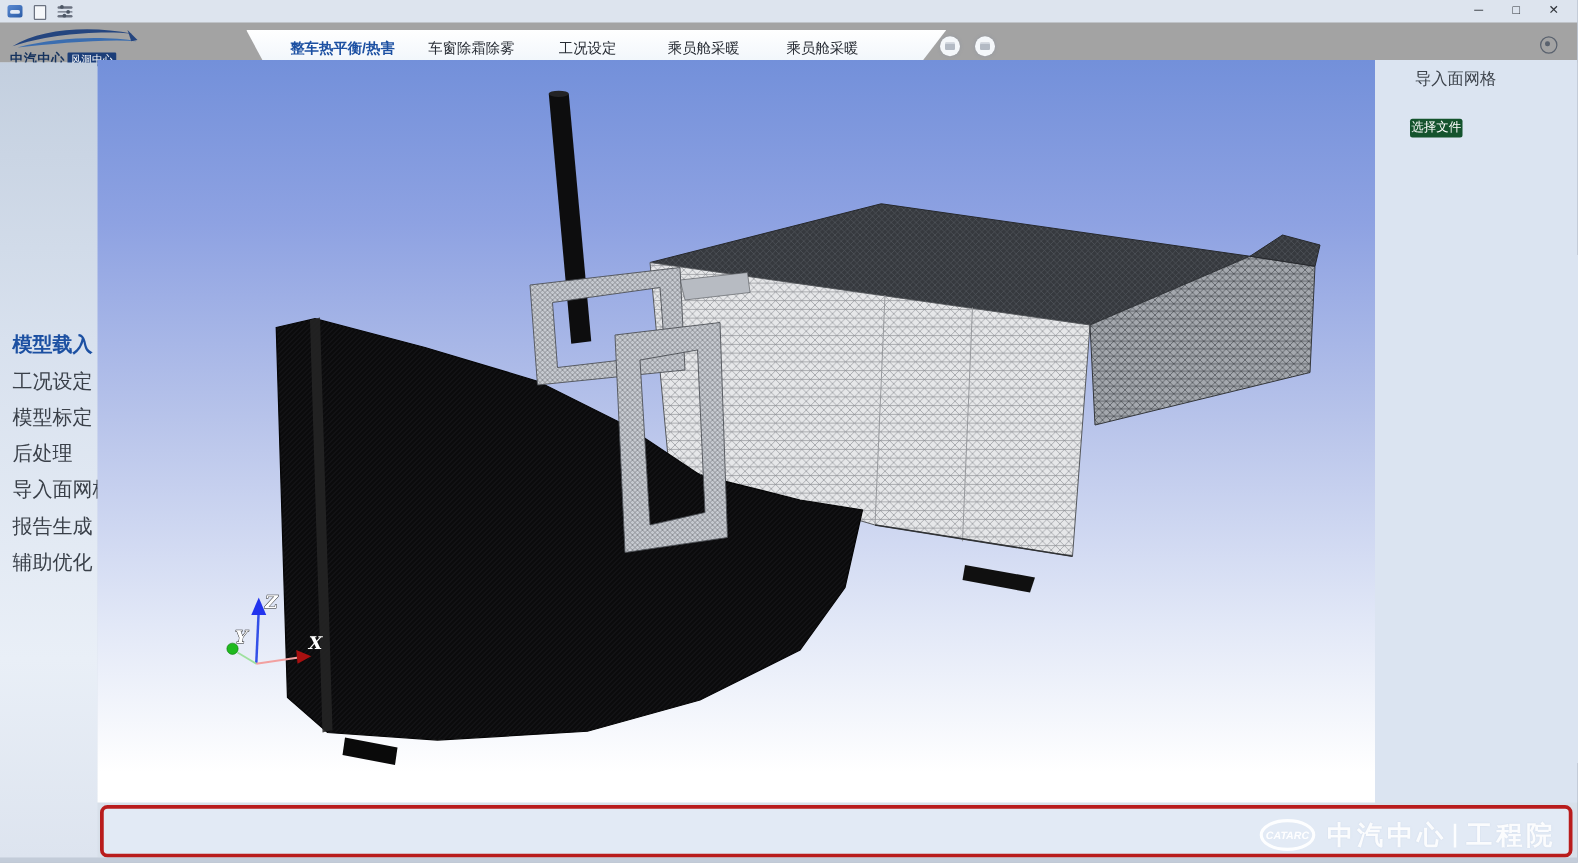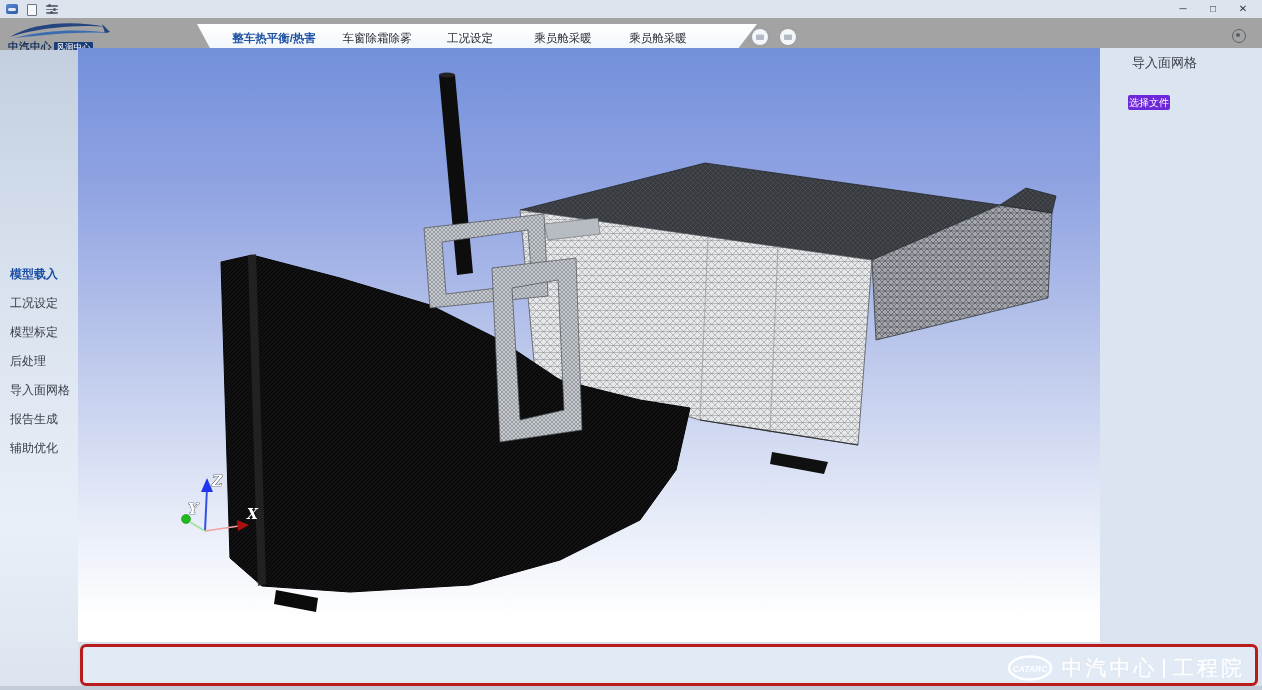--- a/index.html
+++ b/index.html
@@ -46,34 +46,34 @@
   
   .brand{position:absolute;left:6px;top:20px;width:170px;height:34px;}
   .brand-row{position:absolute;left:2px;top:20px;display:flex;align-items:center;white-space:nowrap;}
   .brand-org{font-size:10.5px;font-weight:bold;color:#16335e;letter-spacing:.5px;}
   .brand-badge{margin-left:2px;font-size:8.5px;color:#fff;background:#1c3e78;padding:0 2.5px;border-radius:1px;line-height:11px;}
   .brand-sub{position:absolute;left:3px;top:31px;font-size:4.5px;letter-spacing:1.6px;color:#93a0b2;}
 
   
   .sidebar{position:absolute;left:0;top:50px;width:78px;height:636px;
            background:linear-gradient(180deg,#c3cfdf 0%,#d8e1ee 35%,#e9eff7 75%,#dde4ef 100%);}
-  .side-item{position:absolute;left:10px;font-size:12px;color:#3a4049;white-space:nowrap;cursor:pointer;}
+  .side-item{position:absolute;left:10px;font-size:16px;color:#3a4049;white-space:nowrap;cursor:pointer;}
   .side-item.active{color:#1c50a2;font-weight:bold;}
 
   
   .viewport{position:absolute;left:78px;top:48px;width:1022px;height:594px;
             background:linear-gradient(180deg,#7390da 0%,#8ea2e2 22%,#b7c3ea 48%,#e2e8f7 76%,#ffffff 96%);}
   .viewport svg{display:block;}
   .axis-label{font-family:"DejaVu Serif","Liberation Serif",serif;font-style:italic;font-weight:bold;
               font-size:14px;fill:#ffffff;stroke:#1c1c1c;stroke-width:.7px;paint-order:stroke;}
 
   
   .rightpanel{position:absolute;left:1100px;top:48px;width:162px;height:594px;background:#dbe4f1;}
   .rp-title{position:absolute;left:8px;top:6px;font-size:13px;color:#3c424b;margin-left:24px;}
-  .rp-btn{position:absolute;left:28px;top:47px;min-width:42px;height:15px;background:#6d28d9;color:#fff;
+  .rp-btn{position:absolute;left:28px;top:47px;min-width:42px;height:15px;background:#14532d;color:#fff;
           font-size:10px;line-height:15px;text-align:center;border:none;border-radius:2px;padding:0 0;cursor:pointer;
           font-family:"Liberation Sans",sans-serif;}
 
   
   .footer{position:absolute;left:80px;top:644px;width:1178px;height:42px;background:#e2eaf5;
           border:3px solid #b91c1c;border-radius:6px;box-sizing:border-box;}
   .watermark{position:absolute;right:10px;top:7px;display:flex;align-items:center;color:rgba(255,255,255,.92);}
   .wm-text{font-size:21px;font-weight:bold;letter-spacing:3px;text-shadow:0 0 1px rgba(180,195,220,.6);}
   .wm-bar{width:2.5px;height:19px;background:rgba(255,255,255,.92);margin:0 8px 0 5px;}
   .bottomstrip{position:absolute;left:0;top:686px;width:1262px;height:4px;background:#c3ccd9;}

